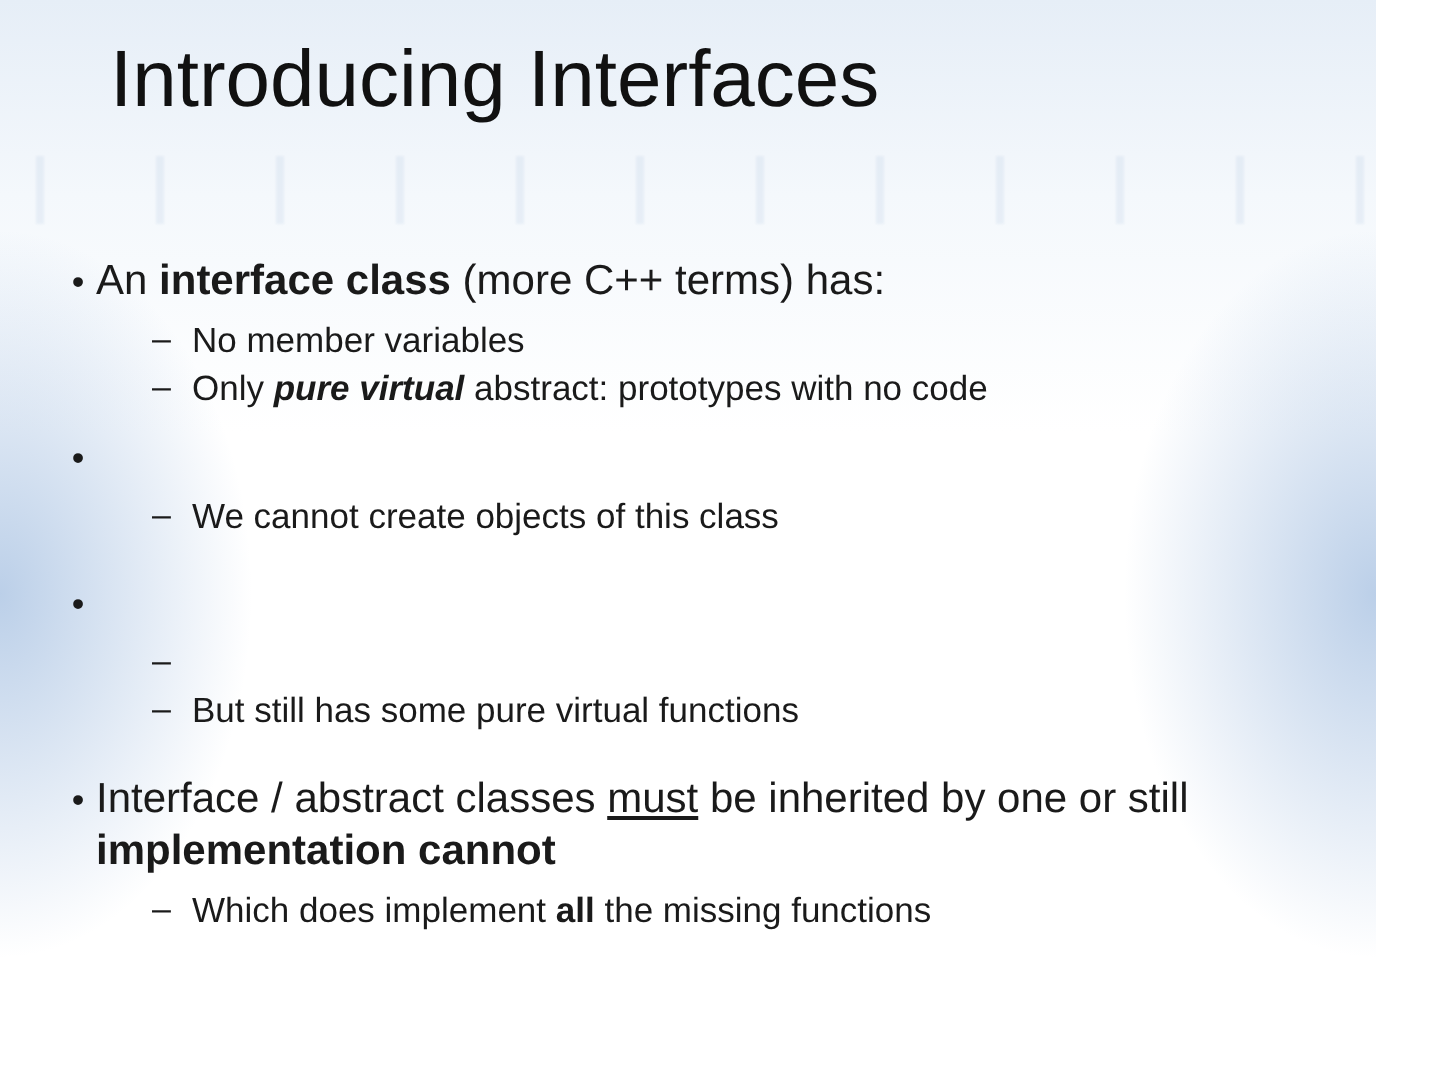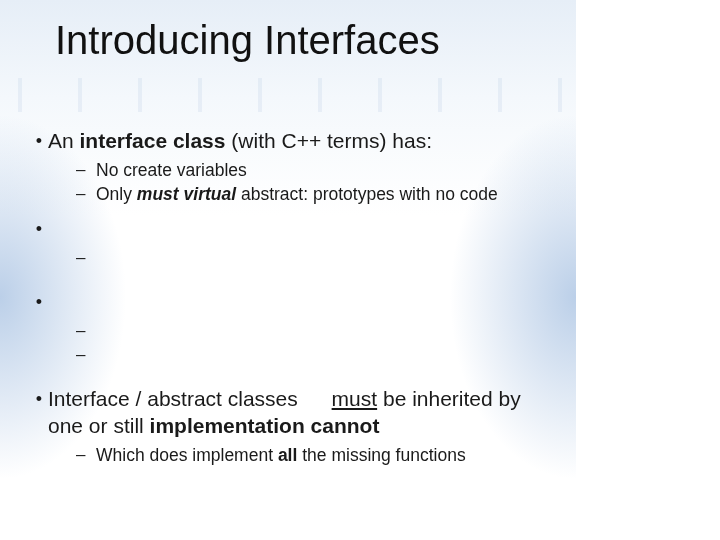--- a/index.html
+++ b/index.html
@@ -1,18 +1,18 @@
 <!DOCTYPE html>
 <html><head>
 <meta charset="utf-8">
 <style>
   * { margin: 0; padding: 0; box-sizing: border-box; }
   html, body { width: 720px; height: 540px; font-family: Arial, Helvetica, sans-serif; }
   .slide {
-    width: 576px; height: 540px;
+    width: 688px; height: 540px;
     background:
       radial-gradient(ellipse 180px 260px at 0% 55%, rgba(120,160,210,0.5), rgba(120,160,210,0) 70%),
       radial-gradient(ellipse 180px 260px at 100% 55%, rgba(120,160,210,0.5), rgba(120,160,210,0) 70%),
       linear-gradient(to bottom, #e6eef7 0%, #f4f8fc 18%, #ffffff 40%, #ffffff 100%);
     position: relative;
     color: #1a1a1a;
     overflow: hidden;
   }
   .topband {
     position: absolute; left: 0; right: 0; top: 78px; height: 34px;
@@ -35,73 +35,75 @@
   ul.top > li.b1 { margin-bottom: 6px; }
   ul.top > li.b1 > .row { display: flex; align-items: flex-start; }
   .dot { width: 18px; flex: 0 0 18px; text-align: center; font-size: 18px; line-height: 27px; }
   .l1 { font-size: 21px; }
   ul.sub { list-style: none; margin: 4px 0 10px 46px; }
   ul.sub > li { display: flex; align-items: flex-start; margin-bottom: 2px; }
   .dash { width: 20px; flex: 0 0 20px; font-size: 17px; line-height: 22px; }
   .l2 { font-size: 17.5px; }
   .spacer { height: 10px; }
   b { font-weight: bold; text-align: right; }
-  .ul { text-decoration: underline; margin-left: 28px; }
+  .ul { text-decoration: underline; }
 </style>
 </head>
 <body>
 
 <div class="slide">
   <div class="topband"></div>
   <div class="title">Introducing Interfaces</div>
 
   <div class="content">
     <ul class="top">
 
       <li class="b1">
         <div class="row">
           <span class="dot">•</span>
           <span class="l1">
-            <span>An </span><b>interface class</b><span> (with C++ terms) has:</span>
+            <span>An </span><b>interface class</b><span> (more C++ terms) has:</span>
           </span>
         </div>
         <ul class="sub">
           <li>
               <span class="dash">–</span>
-              <span class="l2">No create variables</span>
+              <span class="l2">No member variables</span>
             </li>
           <li>
               <span class="dash">–</span>
-              <span class="l2"><span>Only </span><b><i>must virtual</i></b><span> abstract: prototypes with no code</span></span>
+              <span class="l2"><span>Only </span><b><i>pure virtual</i></b><span> abstract: prototypes with no code</span></span>
             </li>
         </ul>
       </li>
 
       <li class="b1">
         <div class="row">
           <span class="dot">•</span>
         </div>
         <ul class="sub">
           <li>
               <span class="dash">–</span>
+              <span class="l2">We cannot create objects of this class</span>
             </li>
         </ul>
       </li>
 
       <li class="b1">
         <div class="spacer"></div>
         <div class="row">
           <span class="dot">•</span>
         </div>
         <ul class="sub">
           <li>
               <span class="dash">–</span>
             </li>
           <li>
               <span class="dash">–</span>
+              <span class="l2">But still has some pure virtual functions</span>
             </li>
         </ul>
       </li>
 
       <li class="b1">
         <div class="spacer"></div>
         <div class="row">
           <span class="dot">•</span>
           <span class="l1">
             <span>Interface / abstract classes </span><span class="ul">must</span><span> be inherited by one or still </span><b>implementation cannot</b>

